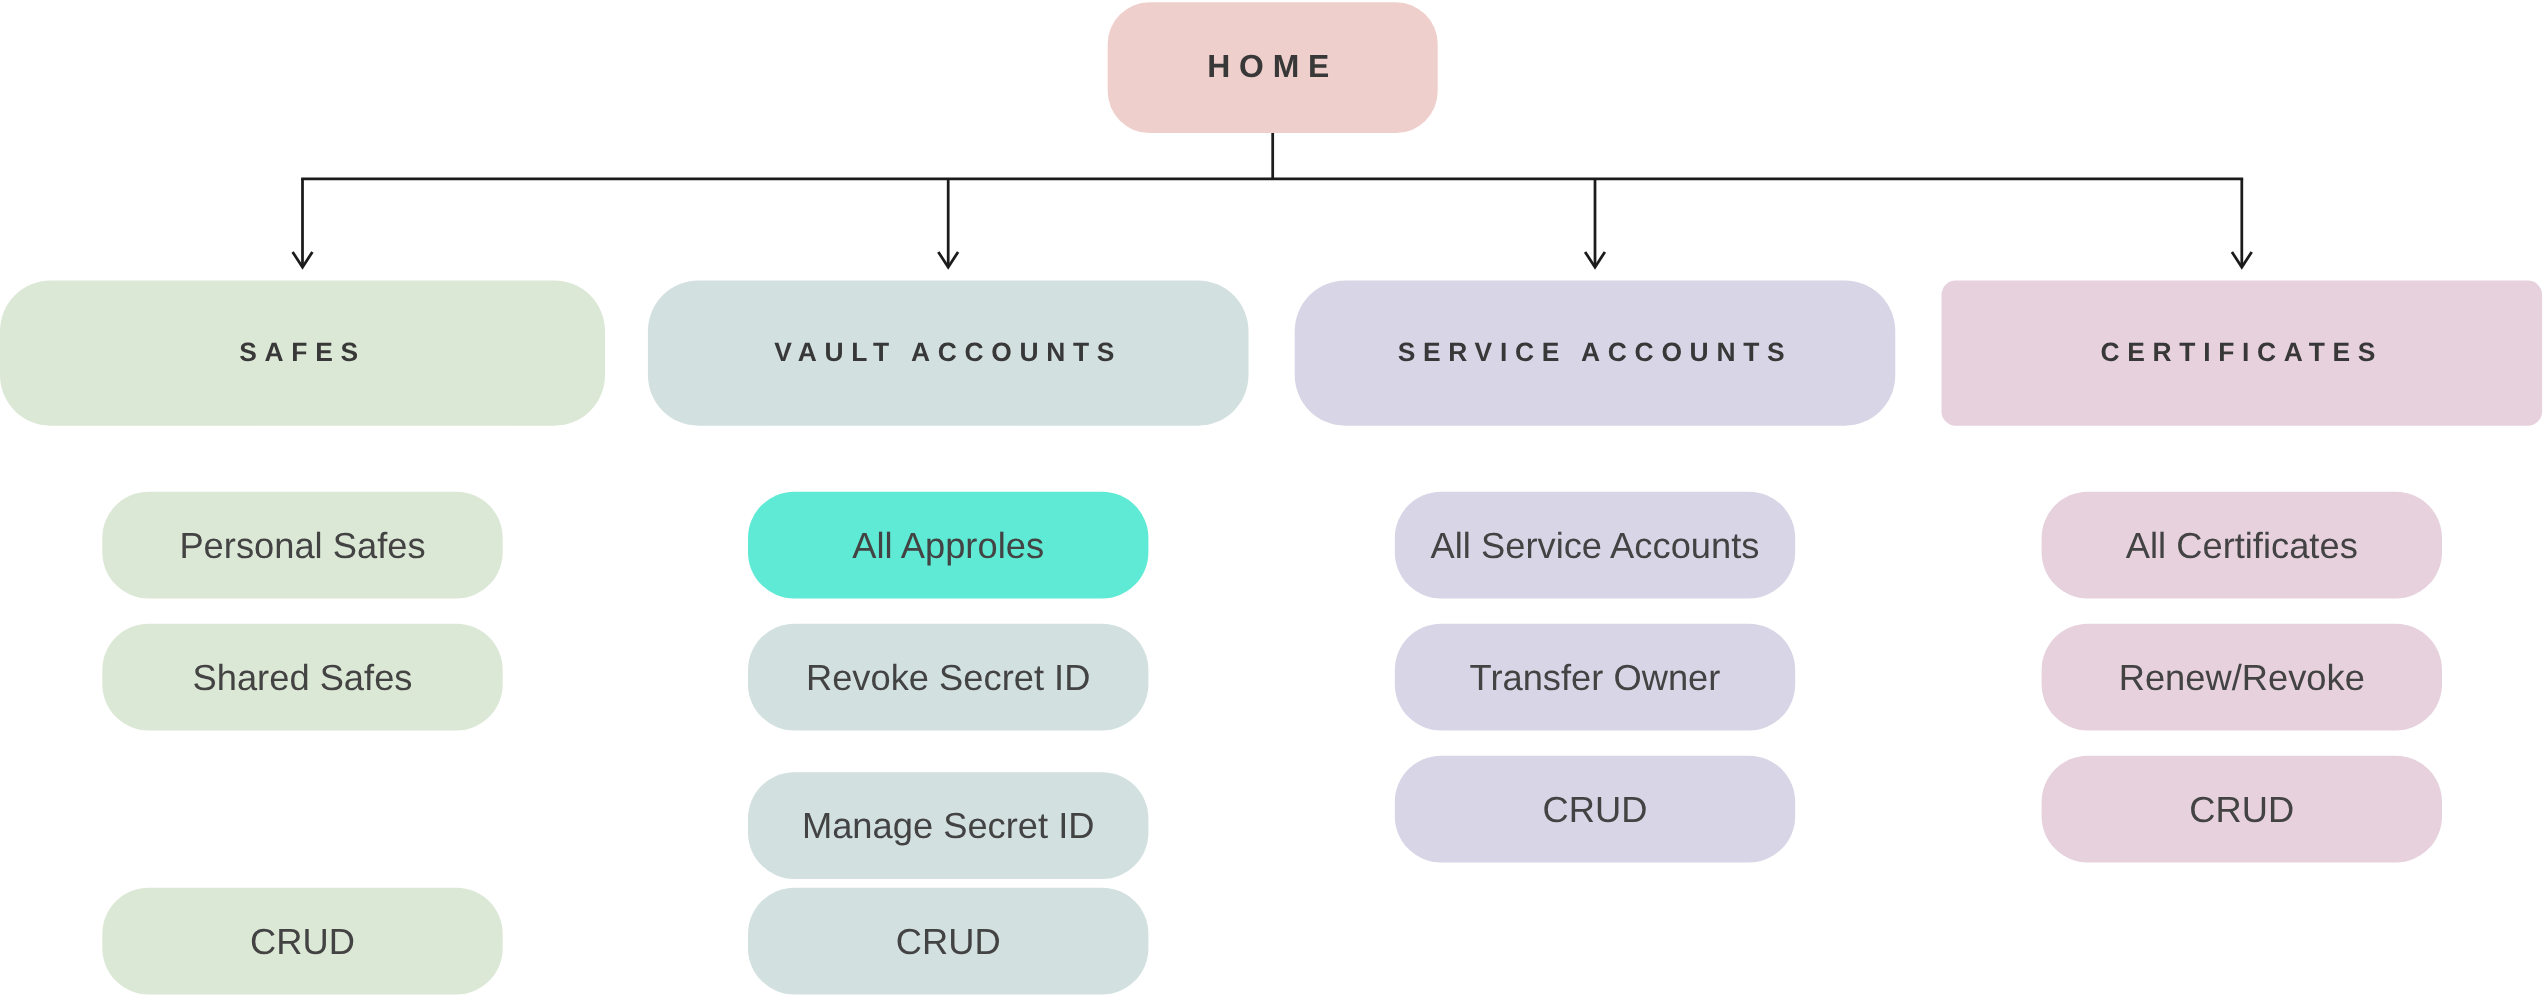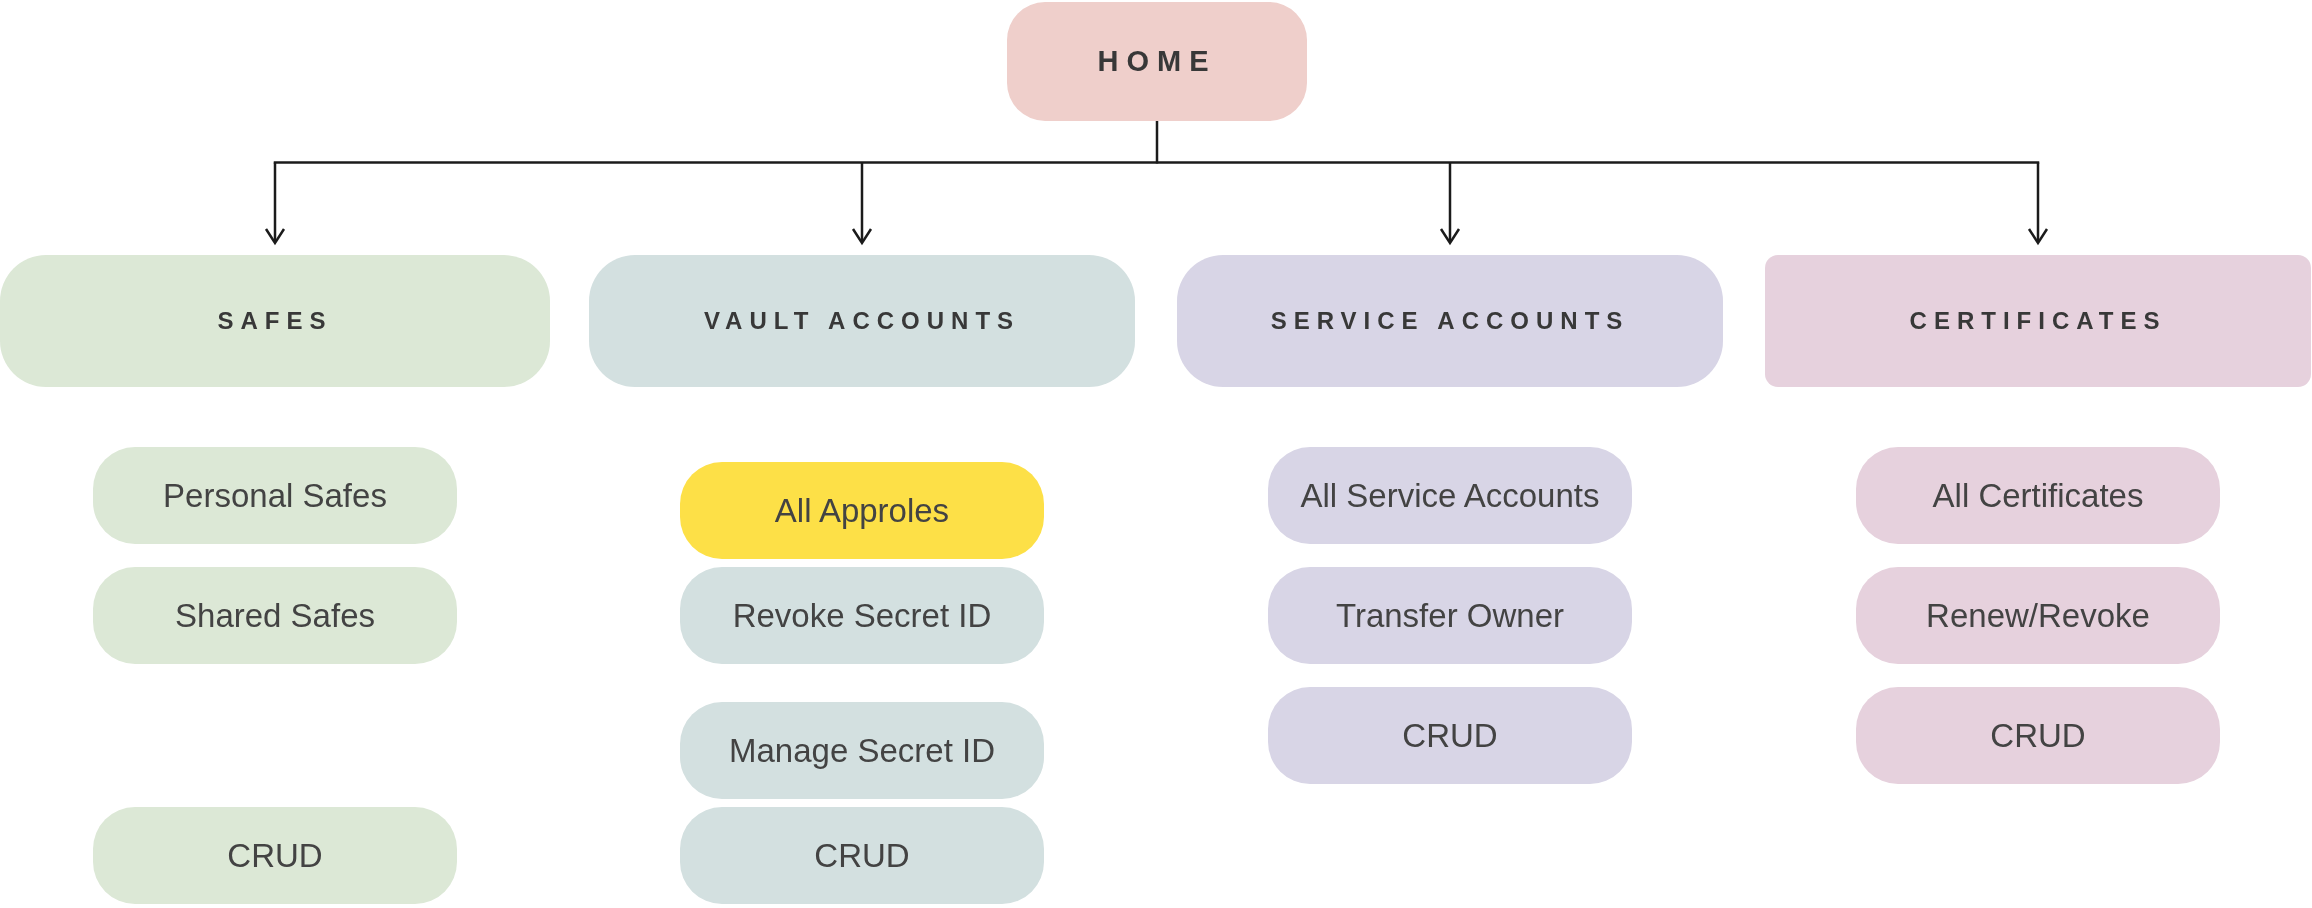--- a/index.html
+++ b/index.html
@@ -97,21 +97,21 @@
   <div class="node child-node" style="left: 93px; top: 567px; background-color: rgb(220, 232, 214);">
     <span class="label">Shared Safes</span>
   </div>
   <div class="node child-node" style="left: 93px; top: 807px; background-color: rgb(220, 232, 214);">
     <span class="label">CRUD</span>
   </div>
 
   <div class="node header-node" style="left: 589px; width: 546px; background-color: rgb(211, 224, 224);">
     <span class="label">VAULT ACCOUNTS</span>
   </div>
-  <div class="node child-node" style="left: 680px; top: 462px; background-color: #fde047;">
+  <div class="node child-node" style="left: 680px; top: 447px; background-color: #5eead4;">
     <span class="label">All Approles</span>
   </div>
   <div class="node child-node" style="left: 680px; top: 567px; background-color: rgb(211, 224, 224);">
     <span class="label">Revoke Secret ID</span>
   </div>
   <div class="node child-node" style="left: 680px; top: 702px; background-color: rgb(211, 224, 224);">
     <span class="label">Manage Secret ID</span>
   </div>
   <div class="node child-node" style="left: 680px; top: 807px; background-color: rgb(211, 224, 224);">
     <span class="label">CRUD</span>

